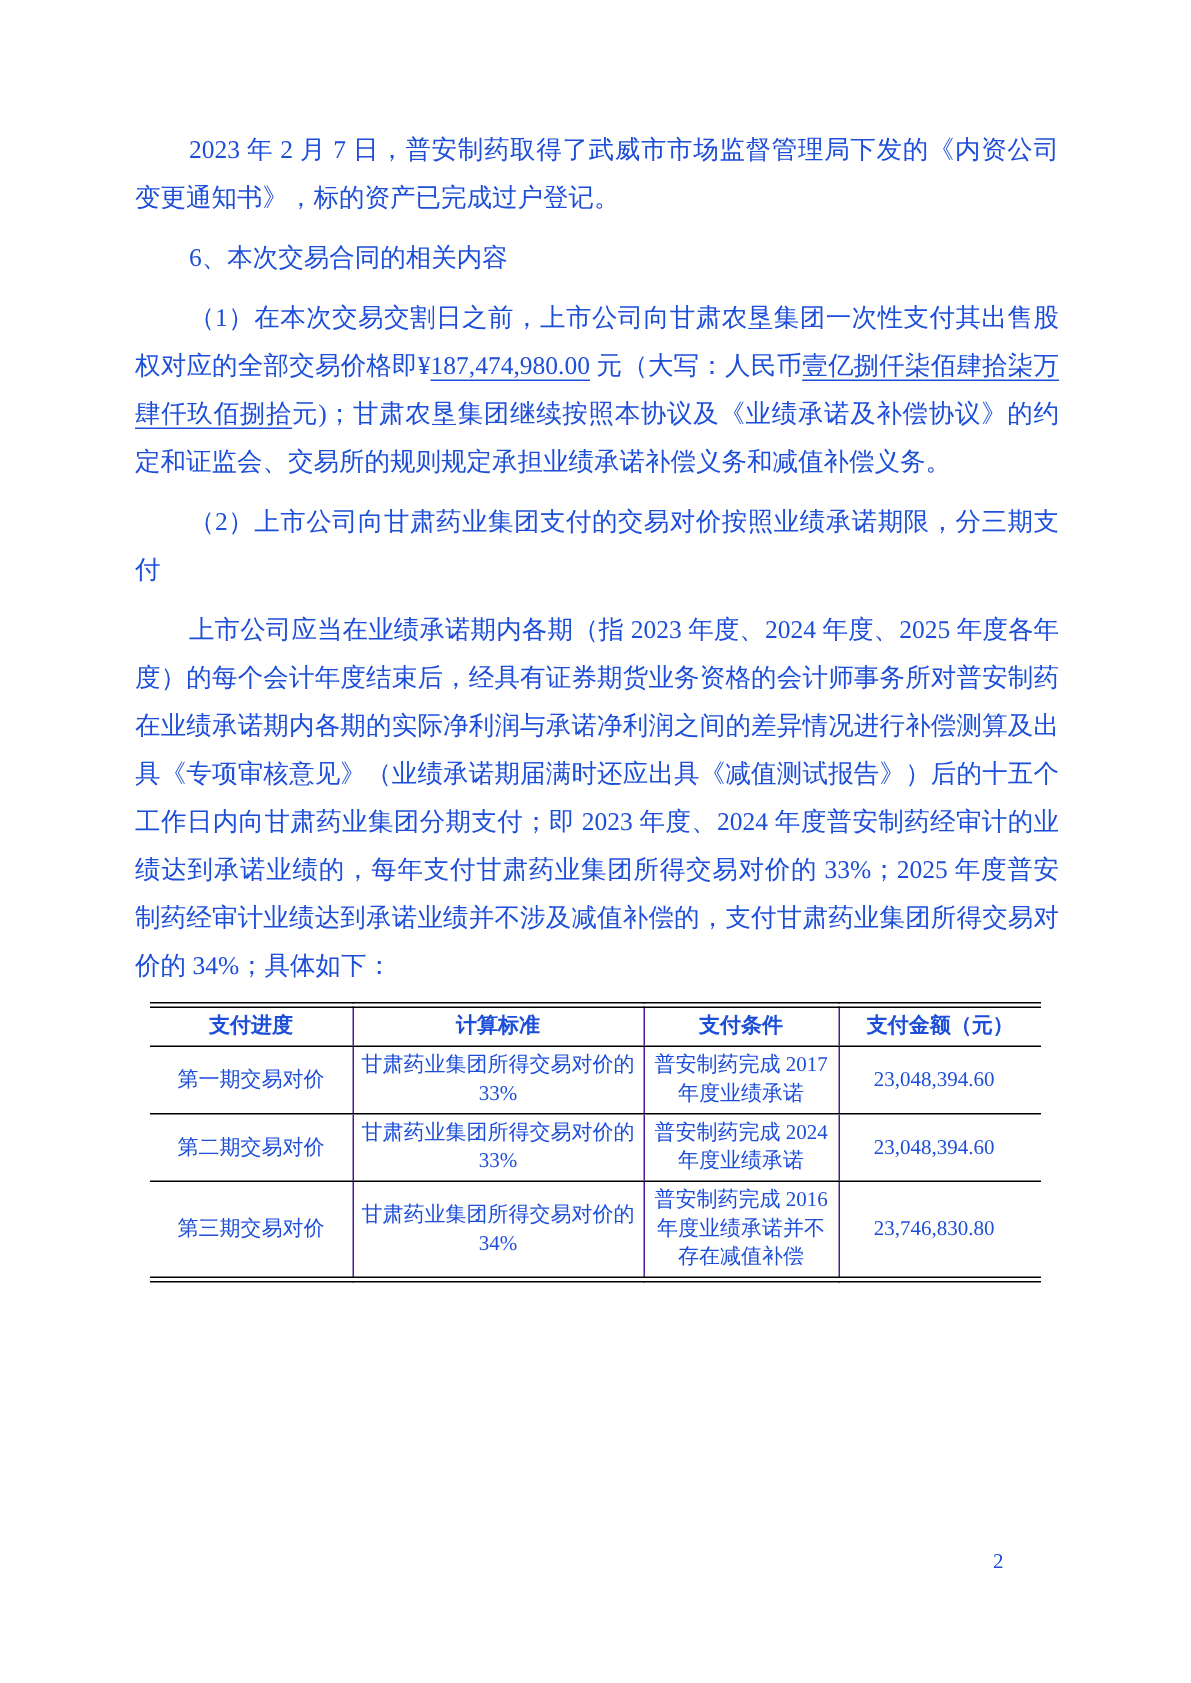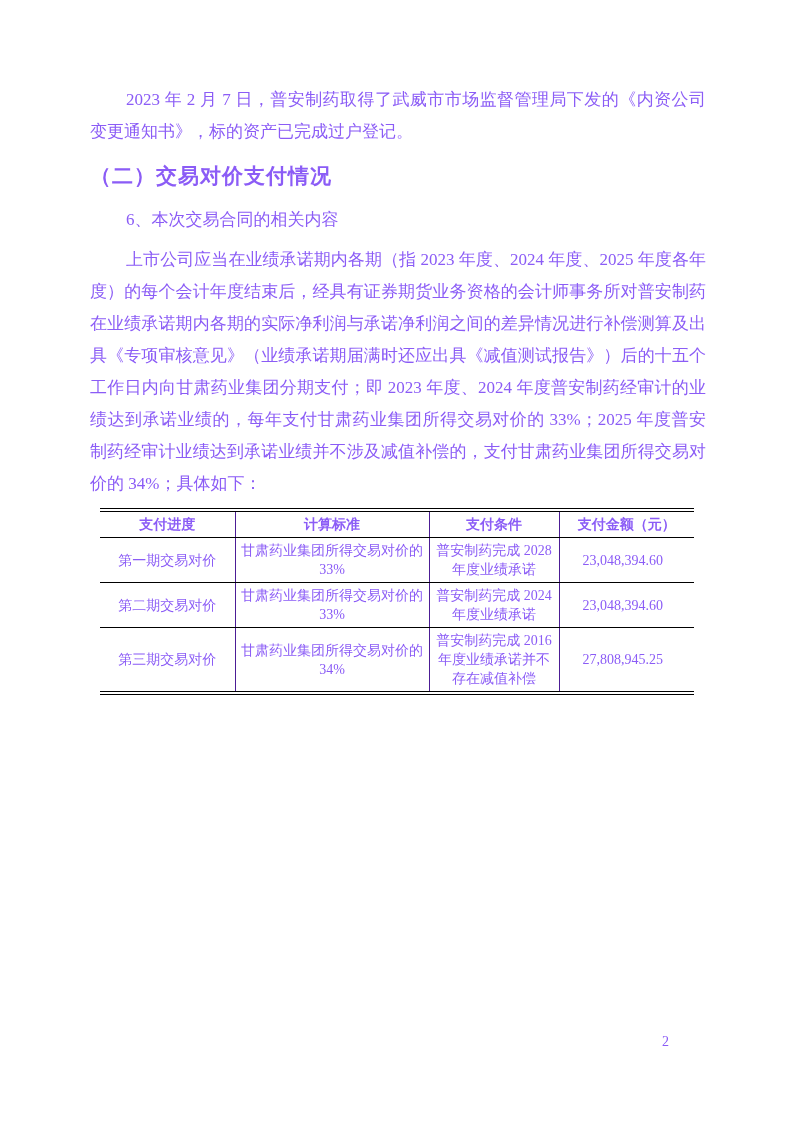--- a/index.html
+++ b/index.html
@@ -1,21 +1,21 @@
 <!DOCTYPE html>
 <html><head>
 <meta charset="utf-8">
 <style>
   html, body { margin: 0; padding: 0; background: #ffffff; }
   .page {
     position: relative;
     width: 794px;
     height: 1122px;
     background: #ffffff;
-    color: #8b5cf6;
+    color: #1d4ed8;
     font-family: "Liberation Serif", serif;
     overflow: hidden;
   }
   .content {
     position: absolute;
     left: 90px;
     top: 84px;
     width: 616px;
   }
   .body {
@@ -67,26 +67,27 @@
   }
 </style>
 </head>
 <body>
 
 <div class="page">
   <div class="content">
 
     <p class="body indent">2023 年 2 月 7 日，普安制药取得了武威市市场监督管理局下发的《内资公司变更通知书》，标的资产已完成过户登记。</p>
 
-    <h2 class="heading">（二）交易对价支付情况</h2>
 
     <p class="body indent">6、本次交易合同的相关内容</p>
 
 
+    <p class="body indent"><span>（1）在本次交易交割日之前，上市公司向甘肃农垦集团一次性支付其出售股权对应的全部交易价格即¥</span><span class="u">187,474,980.00</span><span> 元（大写：人民币</span><span class="u">壹亿捌仟柒佰肆拾柒万肆仟玖佰捌拾</span><span>元)；甘肃农垦集团继续按照本协议及《业绩承诺及补偿协议》的约定和证监会、交易所的规则规定承担业绩承诺补偿义务和减值补偿义务。</span></p>
 
+    <p class="body indent">（2）上市公司向甘肃药业集团支付的交易对价按照业绩承诺期限，分三期支付</p>
 
     <p class="body indent">上市公司应当在业绩承诺期内各期（指 2023 年度、2024 年度、2025 年度各年度）的每个会计年度结束后，经具有证券期货业务资格的会计师事务所对普安制药在业绩承诺期内各期的实际净利润与承诺净利润之间的差异情况进行补偿测算及出具《专项审核意见》（业绩承诺期届满时还应出具《减值测试报告》）后的十五个工作日内向甘肃药业集团分期支付；即 2023 年度、2024 年度普安制药经审计的业绩达到承诺业绩的，每年支付甘肃药业集团所得交易对价的 33%；2025 年度普安制药经审计业绩达到承诺业绩并不涉及减值补偿的，支付甘肃药业集团所得交易对价的 34%；具体如下：</p>
 
     <table class="pay-table">
       <colgroup>
         <col style="width:135px">
         <col style="width:194px">
         <col style="width:130px">
         <col style="width:135px">
       </colgroup>
@@ -95,34 +96,34 @@
           <th>支付进度</th>
           <th>计算标准</th>
           <th>支付条件</th>
           <th>支付金额（元）</th>
         </tr>
       </thead>
       <tbody>
         <tr>
           <td>第一期交易对价</td>
           <td>甘肃药业集团所得交易对价的33%</td>
-          <td>普安制药完成 2028 年度业绩承诺</td>
+          <td>普安制药完成 2017 年度业绩承诺</td>
           <td class="num">23,048,394.60</td>
         </tr>
         <tr>
           <td>第二期交易对价</td>
           <td>甘肃药业集团所得交易对价的33%</td>
           <td>普安制药完成 2024 年度业绩承诺</td>
           <td class="num">23,048,394.60</td>
         </tr>
         <tr>
           <td>第三期交易对价</td>
           <td>甘肃药业集团所得交易对价的34%</td>
           <td>普安制药完成 2016 年度业绩承诺并不存在减值补偿</td>
-          <td class="num">27,808,945.25</td>
+          <td class="num">23,746,830.80</td>
         </tr>
       </tbody>
     </table>
 
 
   </div>
 
   <div class="page-number">2</div>
 </div>
 

